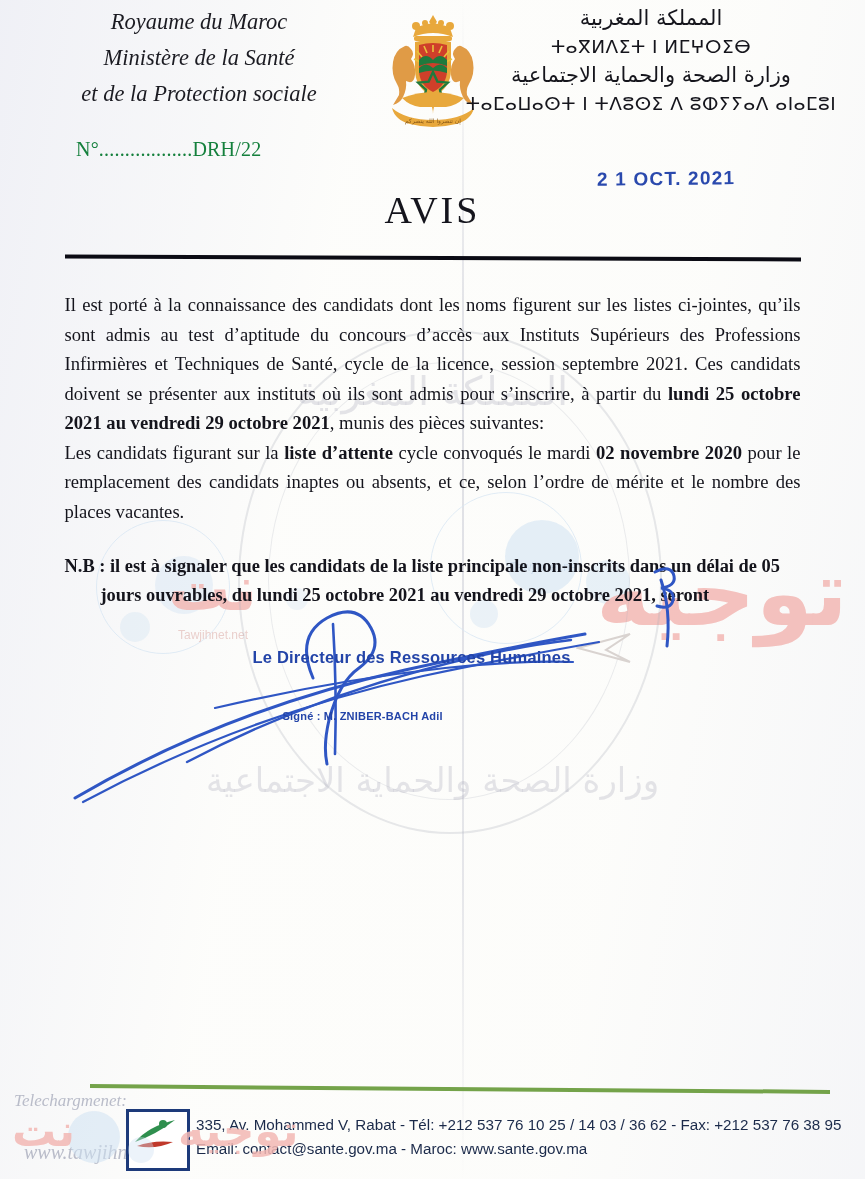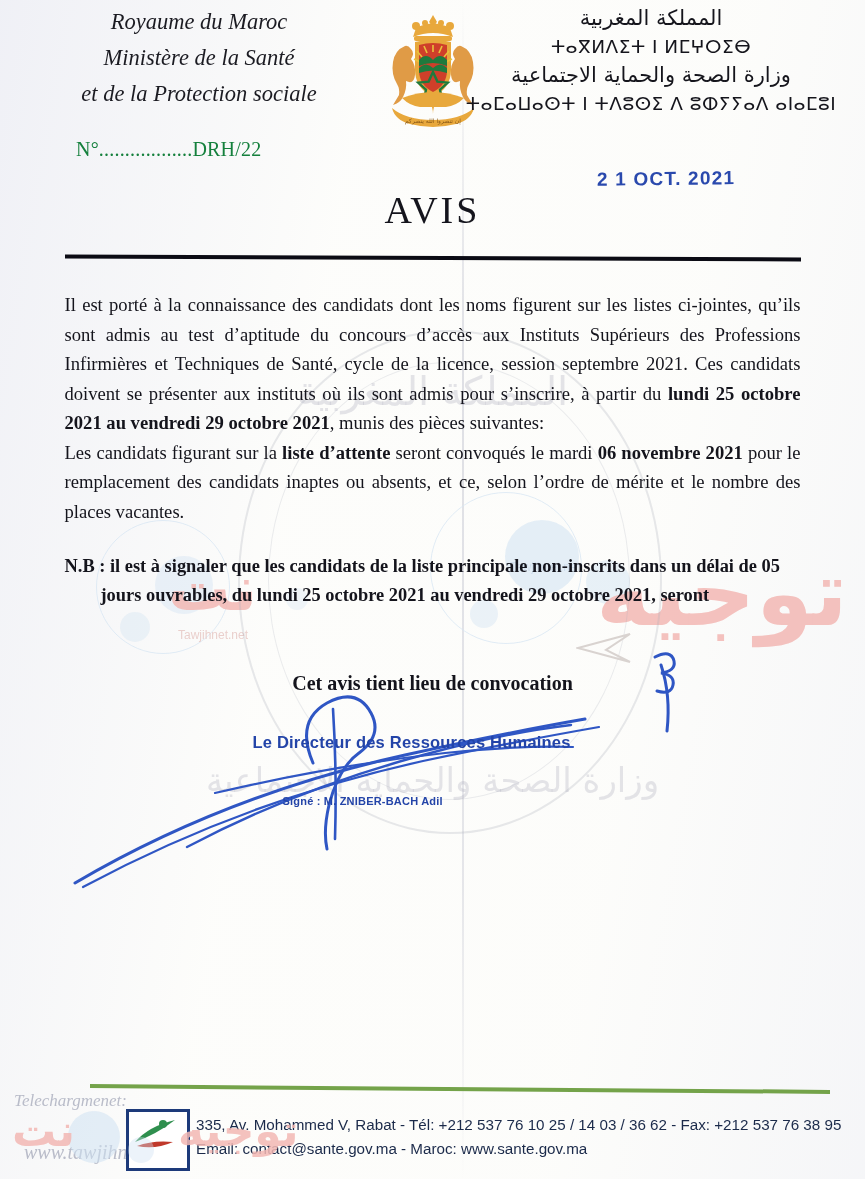--- a/index.html
+++ b/index.html
@@ -428,30 +428,27 @@
     <div class="avis">AVIS</div>
 
 
     <div class="rule"></div>
 
     <div class="body-wrap">
 
       <p class="para"><span>Il est porté à la connaissance des candidats dont les noms figurent sur les listes ci-jointes, qu’ils sont admis au test d’aptitude du concours d’accès aux Instituts Supérieurs des Professions Infirmières et Techniques de Santé, cycle de la licence, session septembre 2021. Ces candidats doivent se présenter aux instituts où ils sont admis pour s’inscrire, à partir du </span><b>lundi 25 octobre 2021 au vendredi 29 octobre 2021</b><span>, munis des pièces suivantes:</span></p>
 
 
-      <p class="para para-attente"><span>Les candidats figurant sur la </span><b>liste d’attente</b><span> seront convoqués le mardi </span><b>06 novembre 2021</b><span> pour le remplacement des candidats inaptes ou absents, et ce, selon l’ordre de mérite et le nombre des places vacantes.</span></p>
+      <p class="para para-attente"><span>Les candidats figurant sur la </span><b>liste d’attente</b><span> cycle convoqués le mardi </span><b>02 novembre 2020</b><span> pour le remplacement des candidats inaptes ou absents, et ce, selon l’ordre de mérite et le nombre des places vacantes.</span></p>
 
       <div class="nb">
         <span>N.B : il est à signaler que les candidats de la liste principale non-inscrits dans un délai de 05</span>
         <span class="nb-ind">jours ouvrables, du lundi 25 octobre 2021 au vendredi 29 octobre 2021, seront</span>
       </div>
 
-      <div class="convocation">
-        <span>Cet avis tient lieu de convocation</span>
-      </div>
 
       <div class="sig-block">
 
         <svg class="sig-svg" viewBox="0 0 736 260">
           <g fill="none" stroke="#2f56c4" stroke-width="3" stroke-linecap="round">
 
             <path d="M590 6 q16 -8 19 4 q2 10 -13 12 q14 2 12 12 q-2 10 -16 6"></path>
             <path d="M596 14 q10 30 6 66"></path>
 
             <path d="M10 232 q150 -88 330 -128 q100 -22 180 -36"></path>

